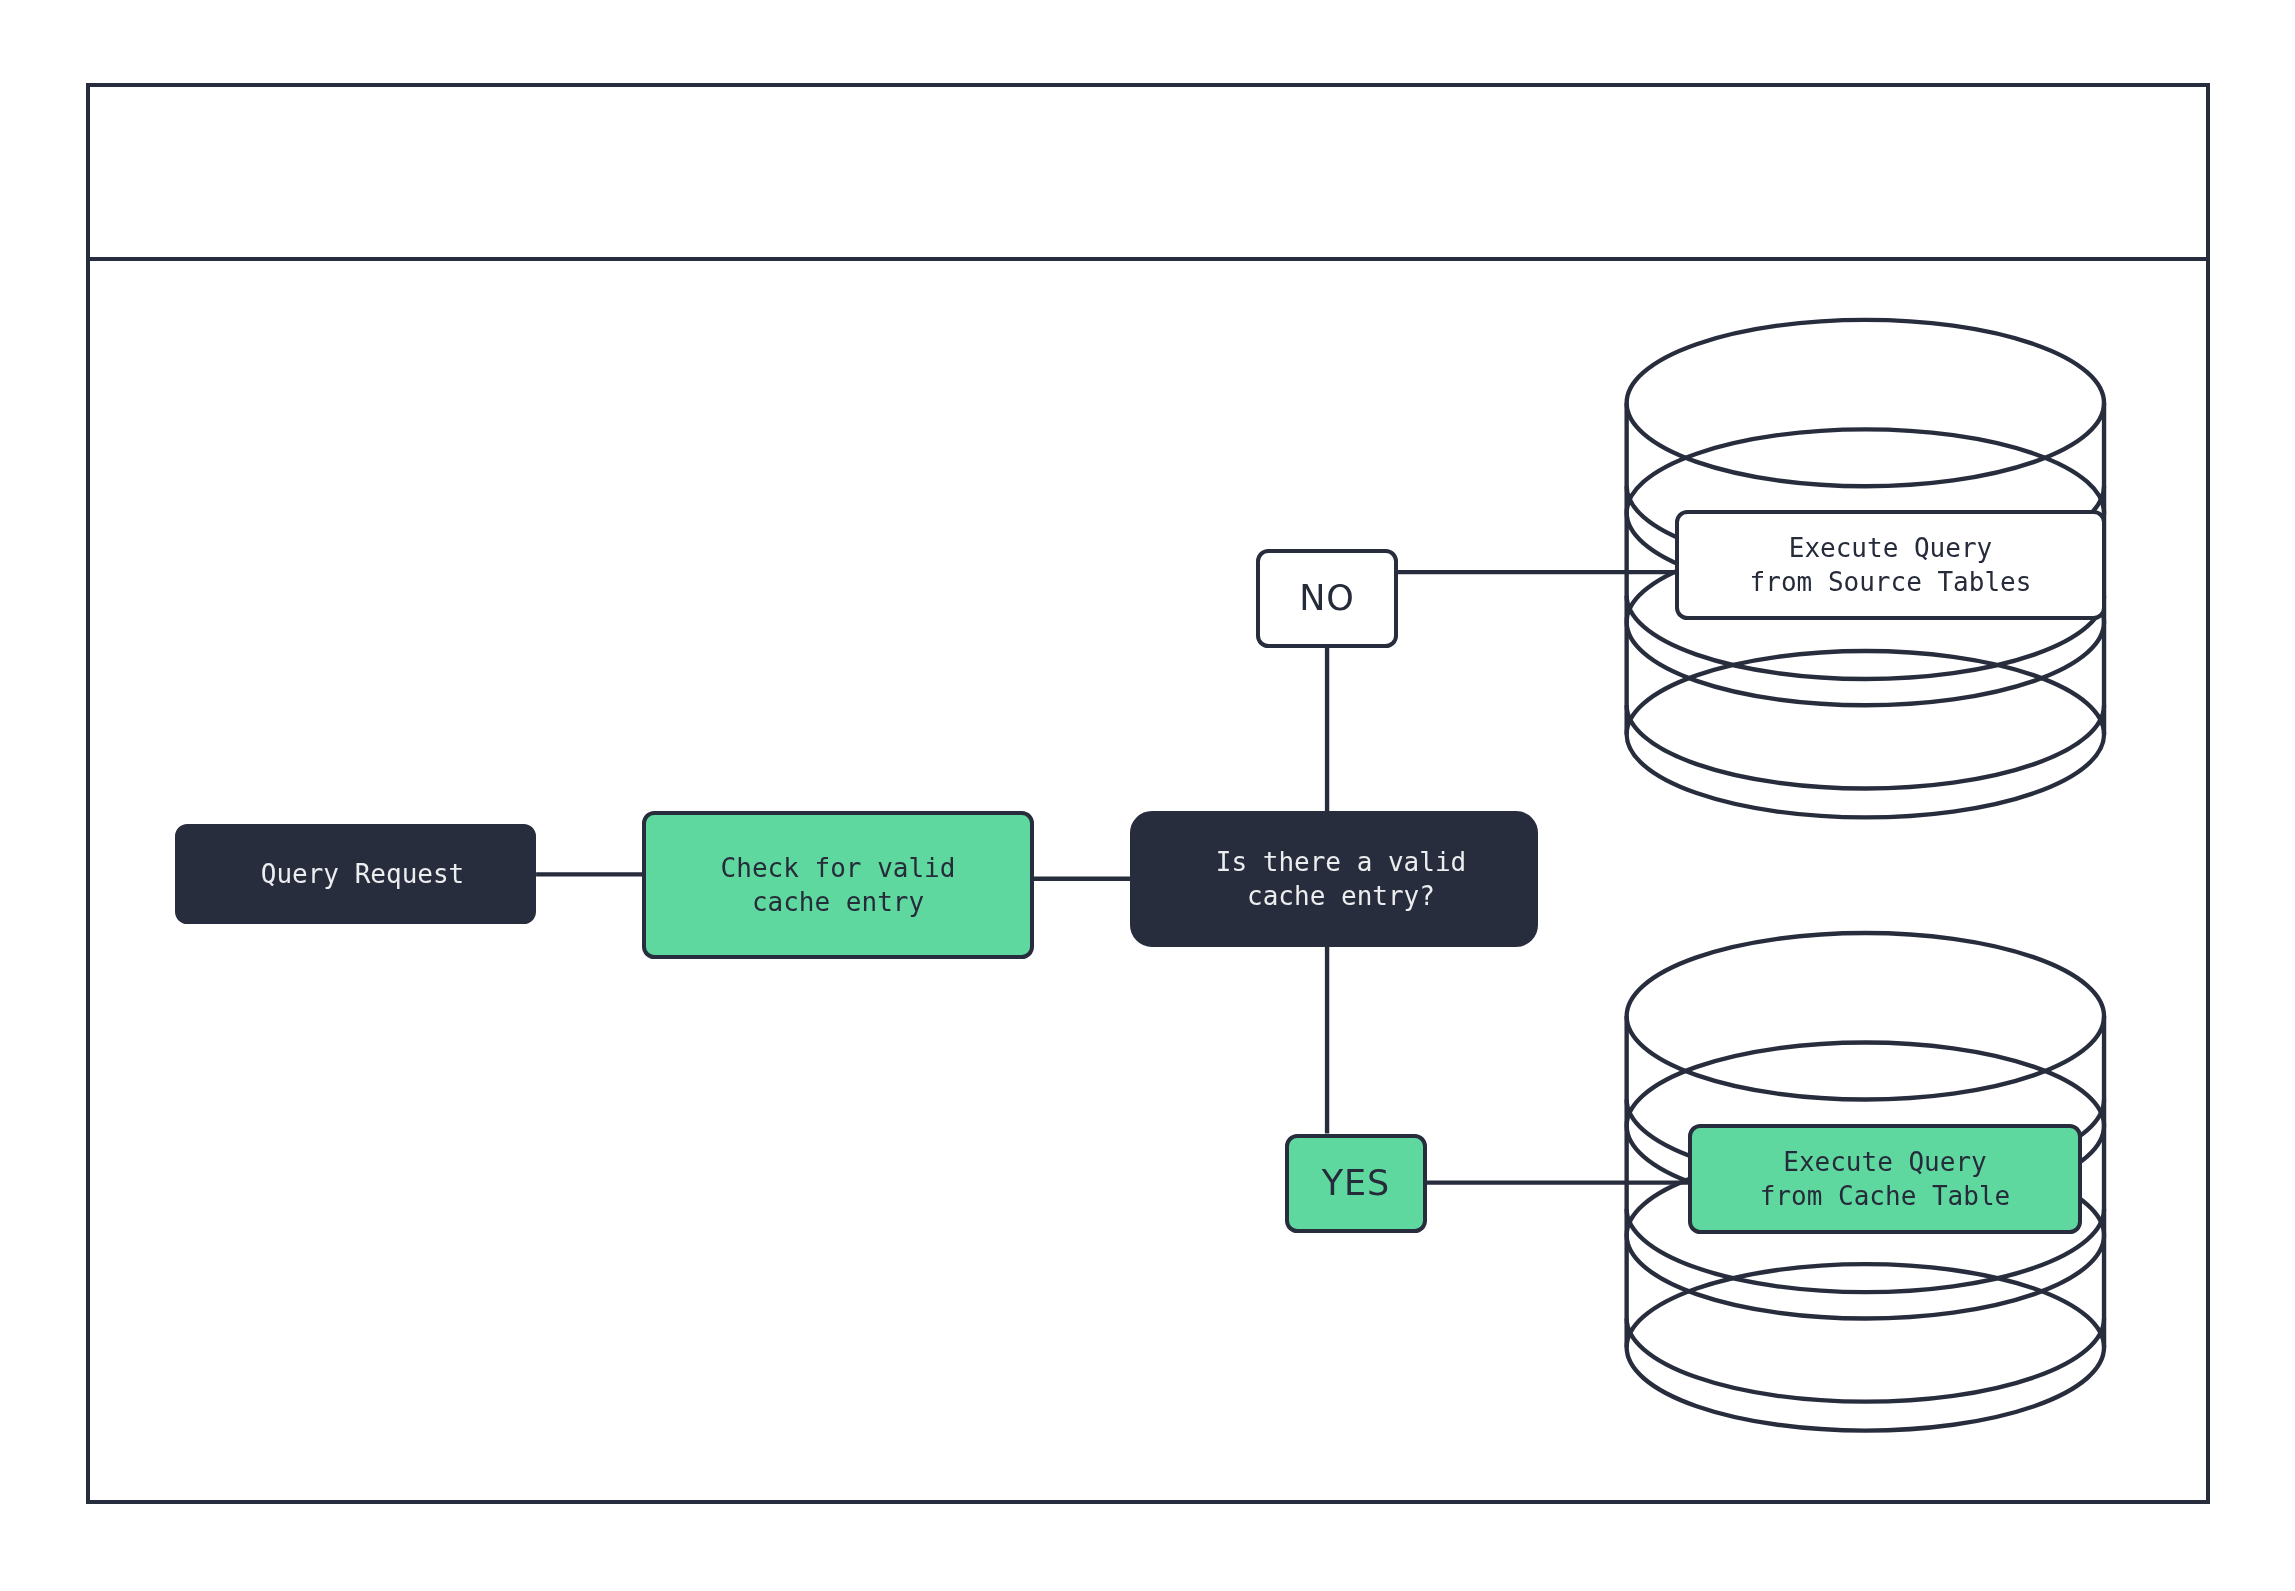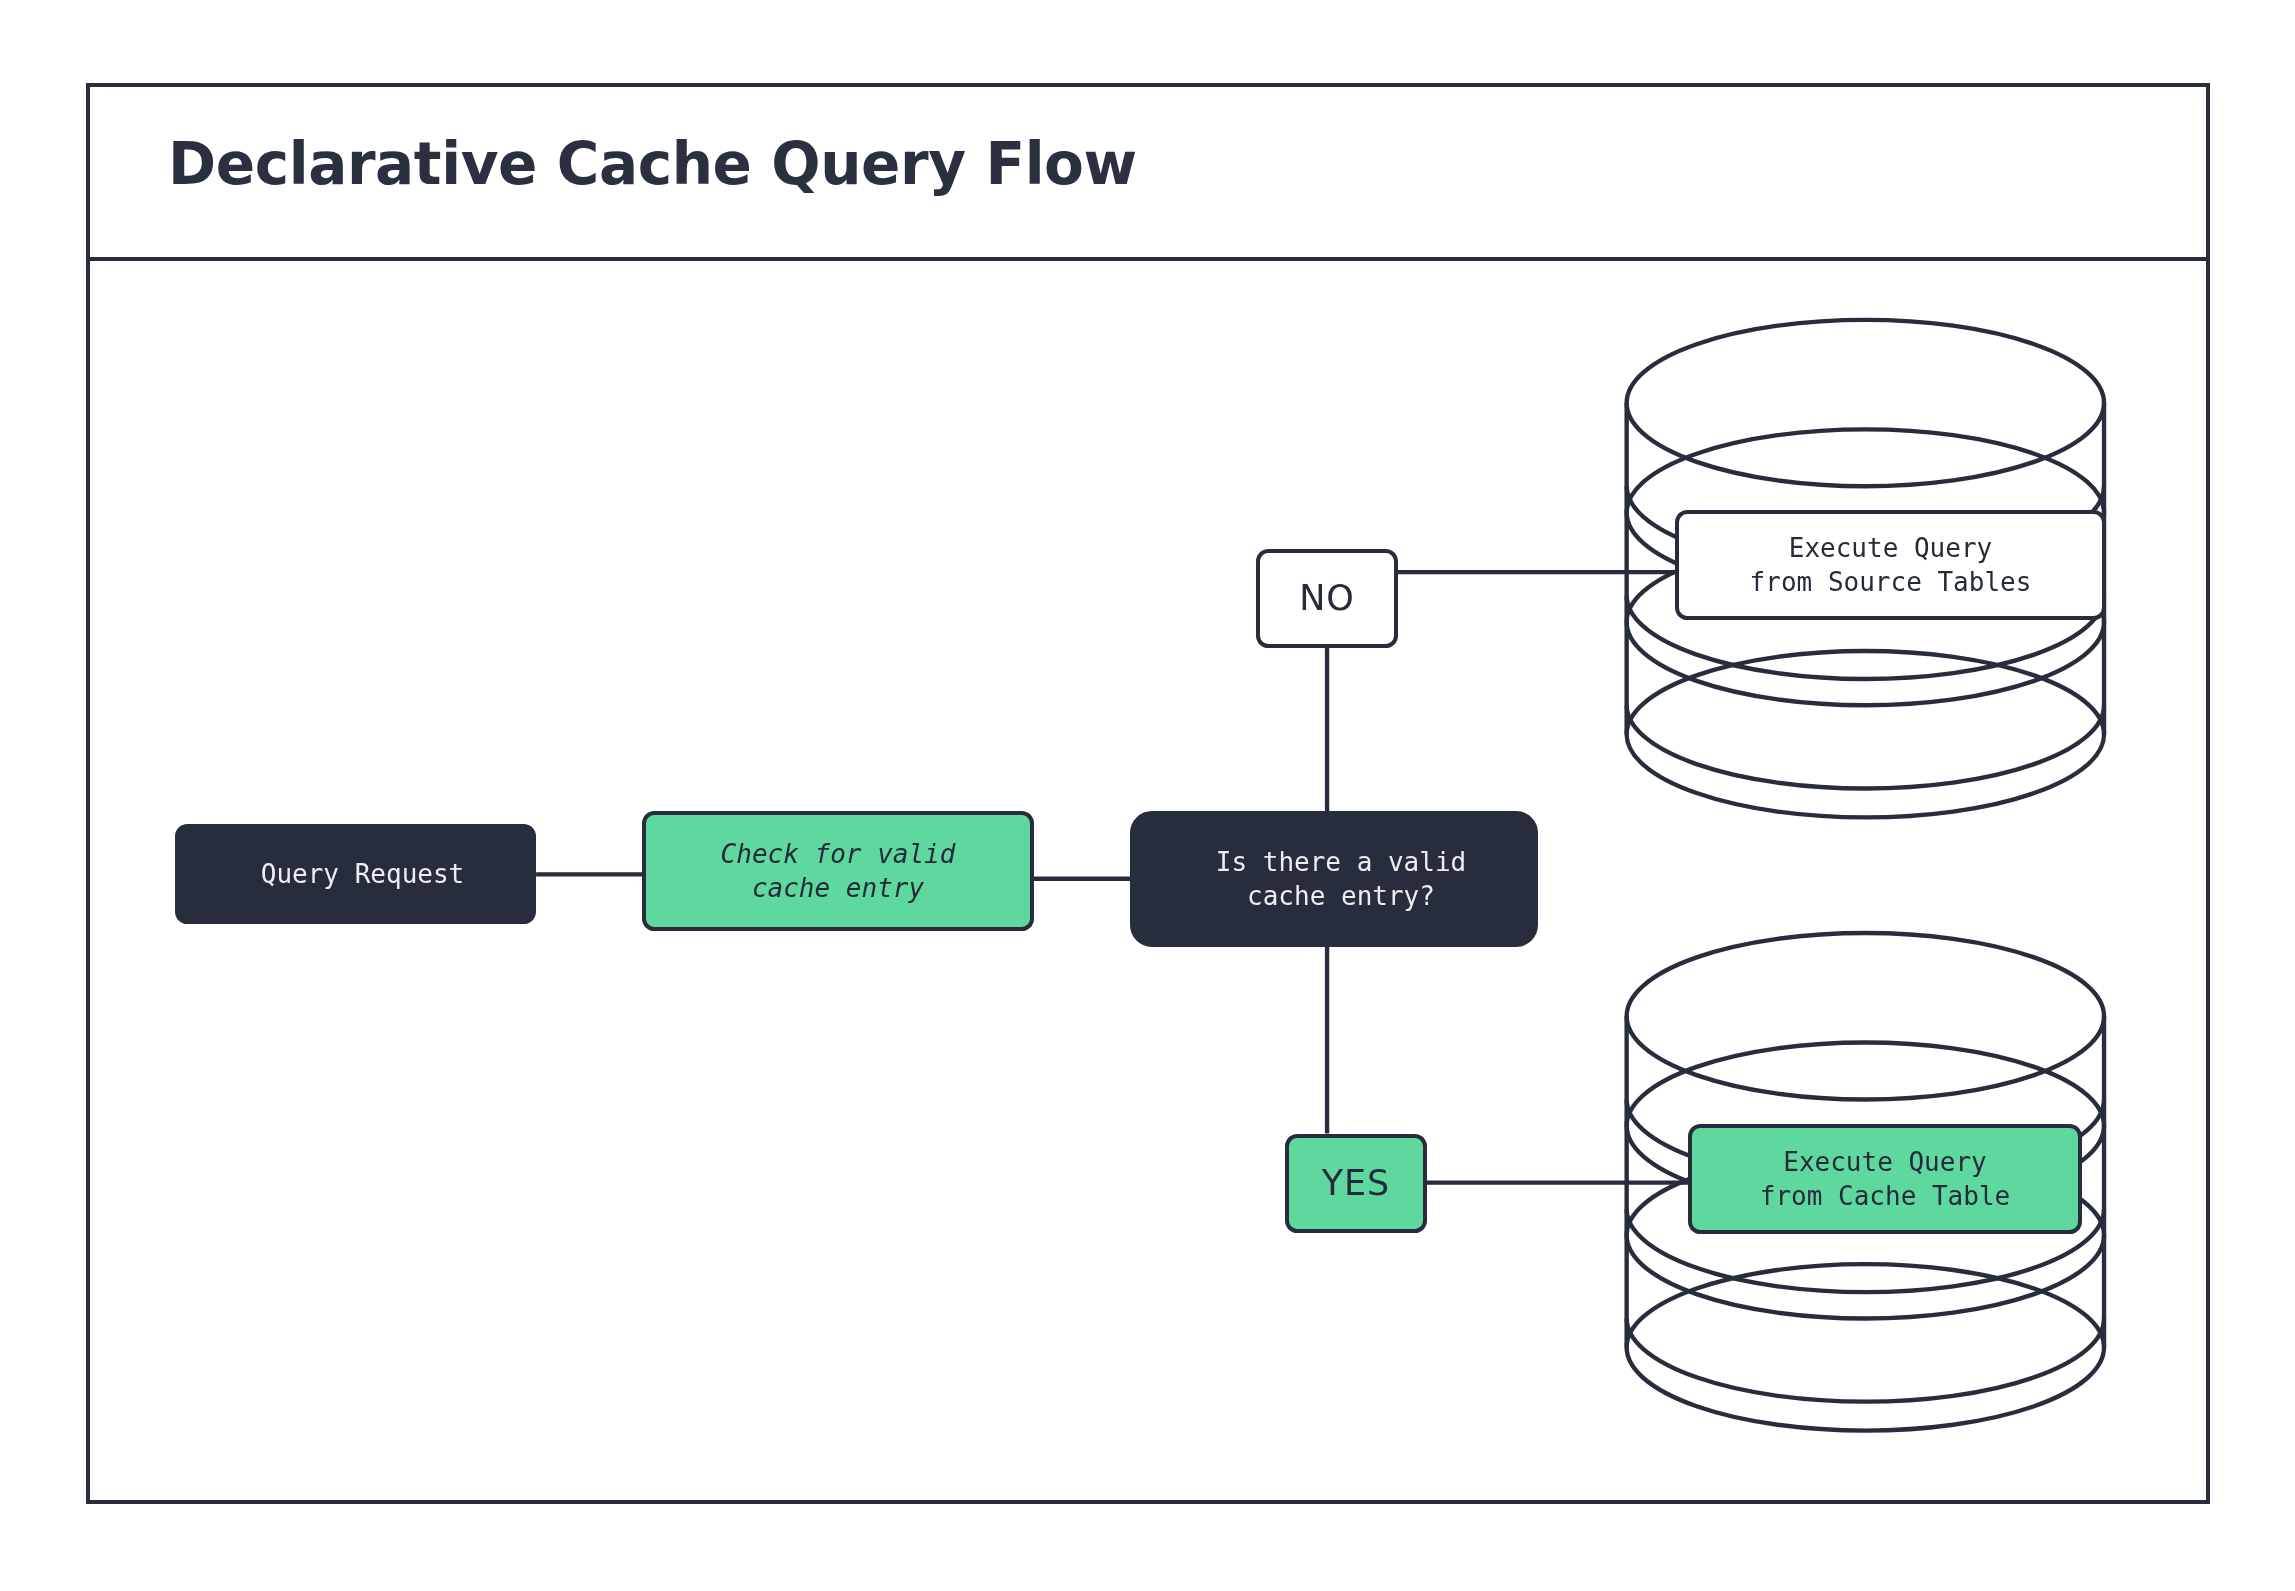--- a/index.html
+++ b/index.html
@@ -93,35 +93,34 @@
     color: #262B3A;
   }
   .node.label {
     font-family: "DejaVu Sans", sans-serif;
     font-size: 35px;
     letter-spacing: 0.9px;
   }
 
   
   #node-query-request { left: 175px; top: 824px; width: 361px; height: 100px; }
-  #node-check-cache   { left: 642px; top: 811px; width: 392px; height: 120px; font-style: italic; }
+  #node-check-cache   { left: 642px; top: 811px; width: 392px; height: 148px; }
   #node-decision      { left: 1130px; top: 811px; width: 408px; height: 136px; border-radius: 22px; }
   #node-no            { left: 1256px; top: 549px; width: 142px; height: 99px; }
   #node-yes           { left: 1256px; top: 1134px; width: 142px; height: 99px; margin-left: 29px; }
   #node-exec-source   { left: 1675px; top: 510px; width: 431px; height: 110px; }
   #node-exec-cache    { left: 1688px; top: 1124px; width: 394px; height: 110px; }
 </style>
 </head>
 <body>
 
 <div id="canvas">
 
   <div class="frame"></div>
   <div class="frame-title-bar"></div>
-  <div class="frame-title">Declarative Cache Query Flow</div>
 
   <svg id="art" viewBox="0 0 2620 1816" xmlns="http://www.w3.org/2000/svg">
     <g fill="none" stroke="#282D3D" stroke-width="5" stroke-linecap="butt">
 
       <line x1="612" y1="998" x2="733" y2="998"></line>
 
       <line x1="1180" y1="1003" x2="1290" y2="1003"></line>
 
       <line x1="1515" y1="926" x2="1515" y2="710"></line>
 

